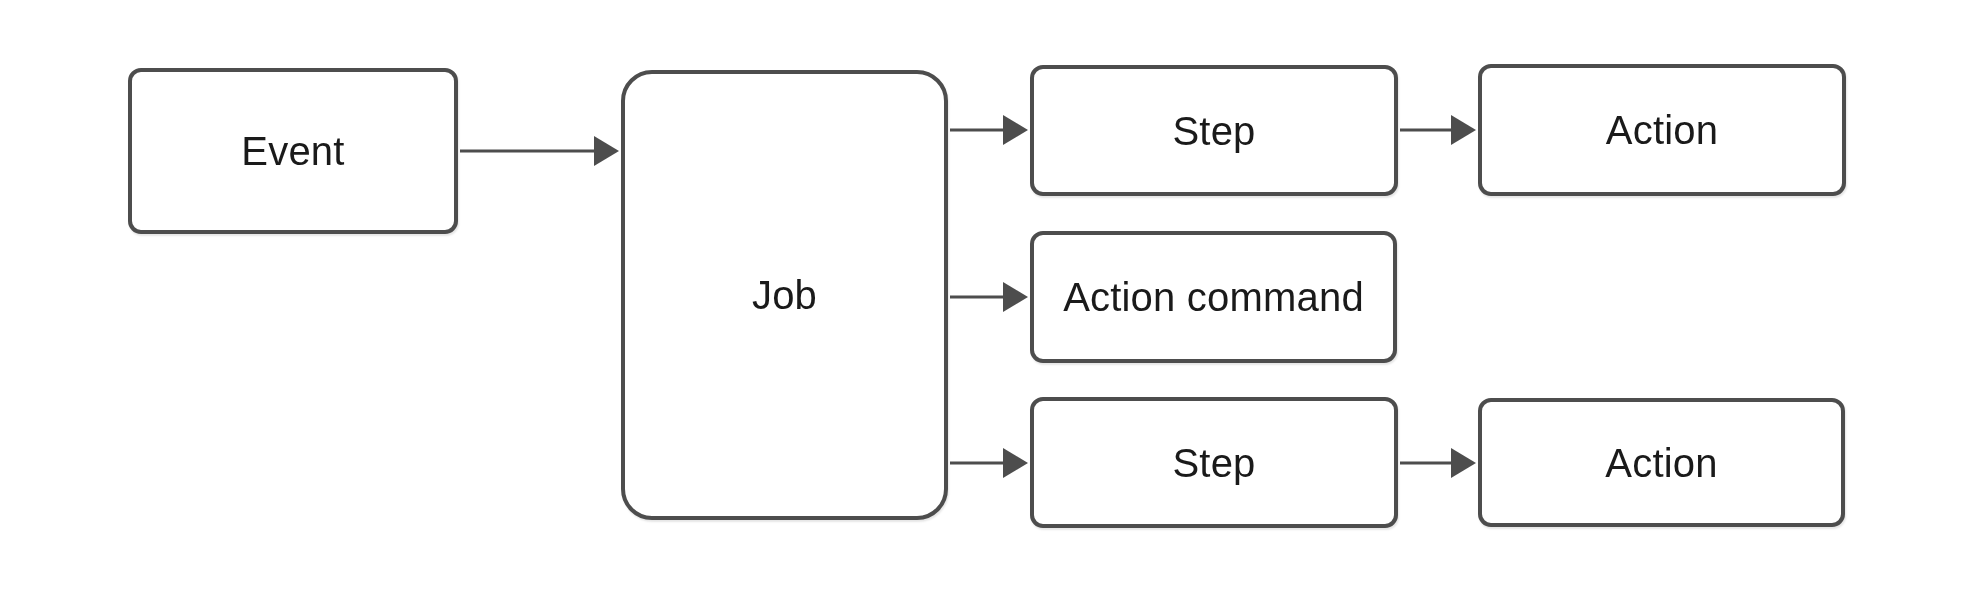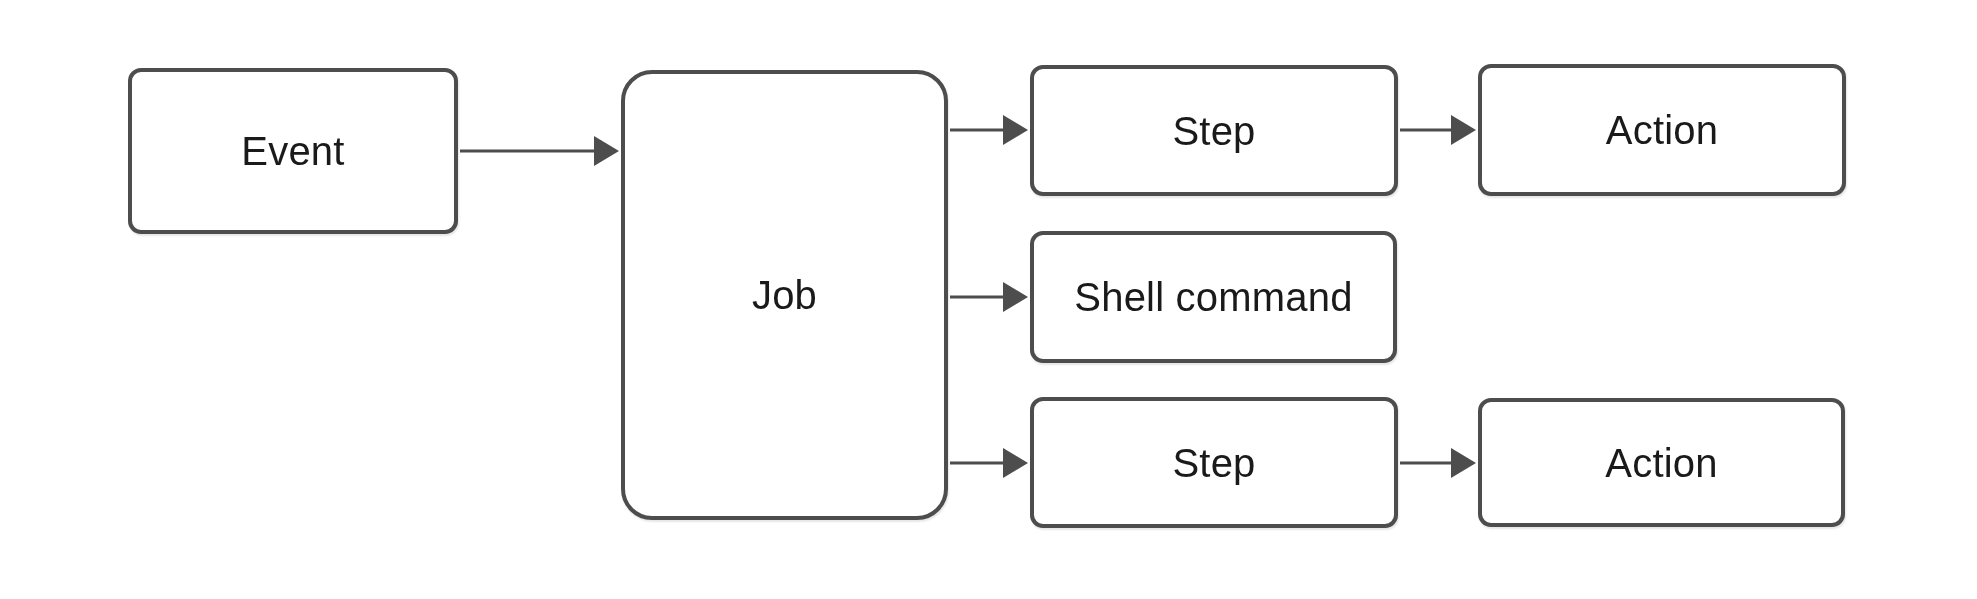--- a/index.html
+++ b/index.html
@@ -114,21 +114,21 @@
 
   <div class="node" id="node-step-top">
     <span class="node-label">Step</span>
   </div>
 
   <div class="node" id="node-action-top">
     <span class="node-label">Action</span>
   </div>
 
   <div class="node" id="node-shell">
-    <span class="node-label">Shell command</span>
+    <span class="node-label">Action command</span>
   </div>
 
   <div class="node" id="node-step-bottom">
     <span class="node-label">Step</span>
   </div>
 
   <div class="node" id="node-action-bottom">
     <span class="node-label">Action</span>
   </div>
 

